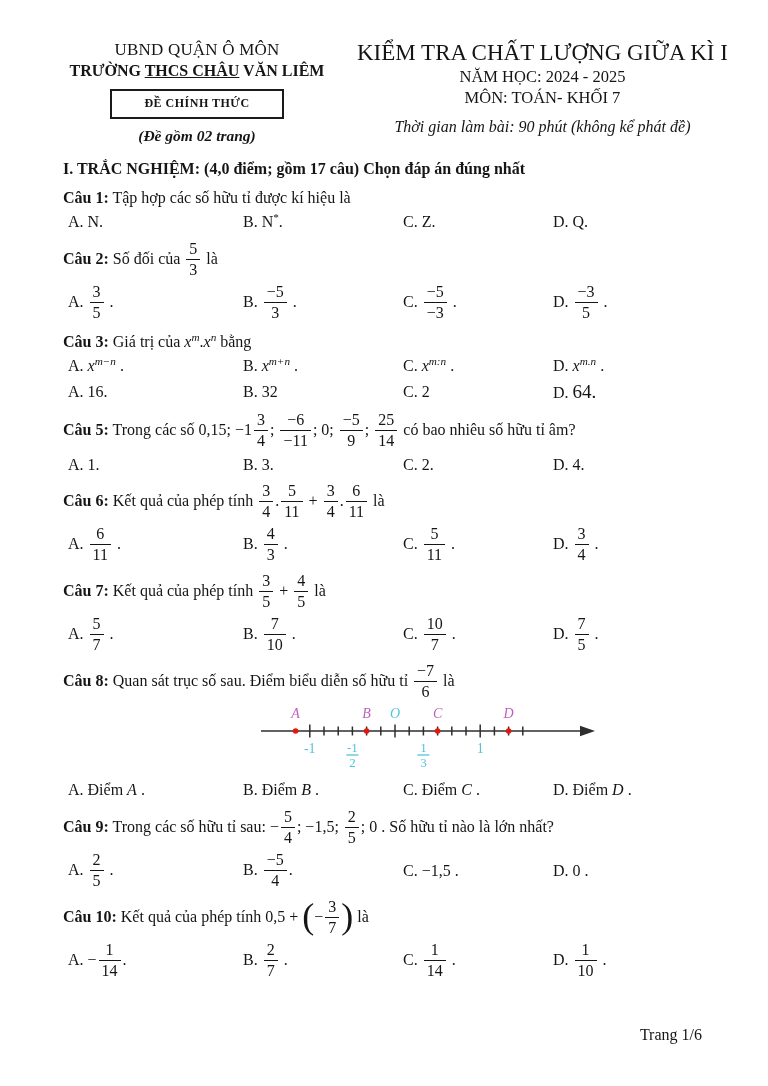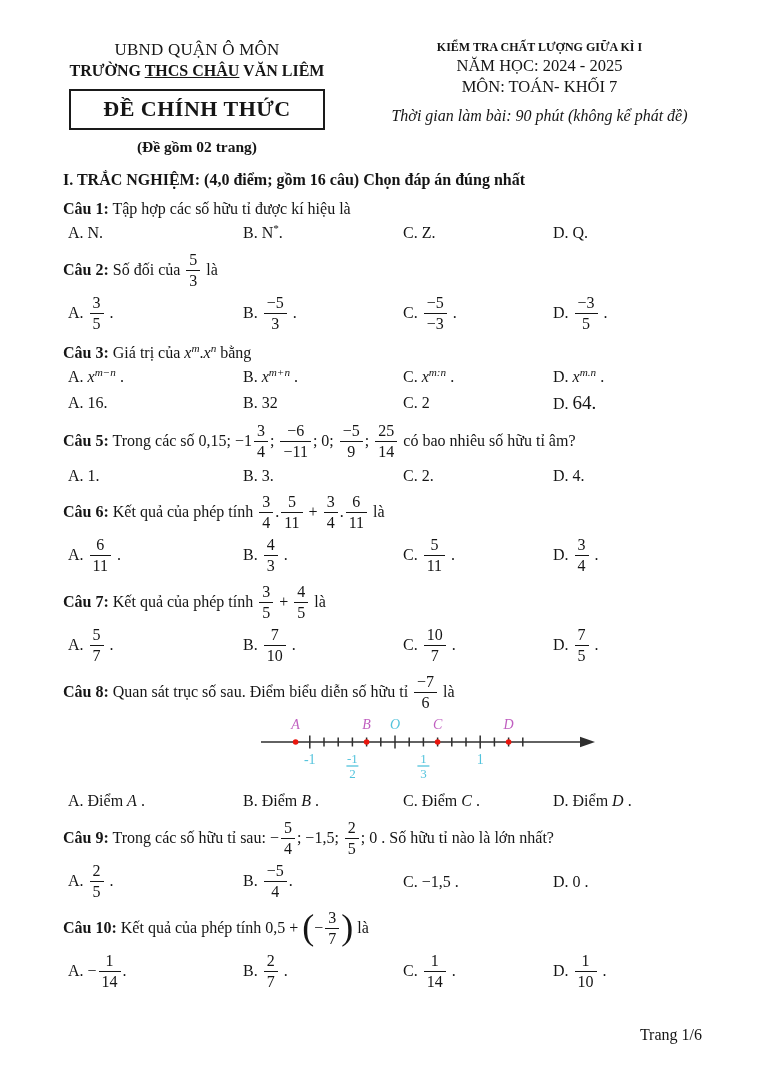--- a/index.html
+++ b/index.html
@@ -8,24 +8,24 @@
     box-sizing:border-box; padding:40px 46px 0 63px; overflow:hidden;
     font-family:"Liberation Serif","DejaVu Serif",serif; color:#151515; font-size:16px;
   }
   
   .header{display:flex; align-items:flex-start;}
   .h-left{width:268px; text-align:center; flex:none;}
   .h-left .l1{font-size:17px; letter-spacing:.2px;}
   .h-left .l2{font-size:16px; font-weight:bold; margin-top:2px; white-space:nowrap;}
   .h-left .u{text-decoration:underline;}
   .box{display:inline-block; border:2px solid #1a1a1a; padding:5px 32px 6px; margin-top:9px;
-       font-weight:bold; font-size:22px; letter-spacing:.5px;}
-  .h-left .note{font-weight:bold; font-size:15.5px; margin-top:8px;}
+       font-weight:bold; font-size:12px; letter-spacing:.5px;}
+  .h-left .note{font-weight:bold; font-style:italic; font-size:15.5px; margin-top:8px;}
   .h-right{flex:1; text-align:center; padding-left:26px;}
-  .h-right .r1{font-weight:bold; font-size:12px; white-space:nowrap;}
+  .h-right .r1{font-weight:normal; font-size:23px; white-space:nowrap;}
   .h-right .r2,.h-right .r3{font-weight:normal; font-size:16.5px; margin-top:1px;}
   .h-right .r4{font-style:italic; font-size:16px; margin-top:10px; white-space:nowrap;}
   
   .section{font-weight:bold; font-size:16px; margin:15px 0 0;}
   
   .question{margin:0;}
   .stem{margin-top:10px; line-height:1.2;}
   .qlabel{font-weight:bold;}
   .opts{display:grid; grid-template-columns:175px 160px 150px auto; padding-left:5px; margin-top:6px; align-items:center;}
   .opt{line-height:1.15;}
@@ -52,21 +52,21 @@
       <div class="note">(Đề gồm 02 trang)</div>
     </div>
     <div class="h-right">
       <div class="r1">KIỂM TRA CHẤT LƯỢNG GIỮA KÌ I</div>
       <div class="r2">NĂM HỌC: 2024 - 2025</div>
       <div class="r3">MÔN: TOÁN- KHỐI 7</div>
       <div class="r4">Thời gian làm bài: 90 phút  (không kể phát đề)</div>
     </div>
   </div>
 
-  <div class="section">I. TRẮC NGHIỆM: (4,0 điểm; gồm 16 câu) Chọn đáp án đúng nhất</div>
+  <div class="section">I. TRẮC NGHIỆM: (4,0 điểm; gồm 17 câu) Chọn đáp án đúng nhất</div>
 
   <div id="questions">
       <div class="question">
         <div class="stem"><span class="qlabel">Câu 1:</span><span> Tập hợp các số hữu tỉ được kí hiệu là</span></div>
         <div class="opts">
           <div class="opt"><span class="okey">A.</span><span> N.</span></div>
           <div class="opt"><span class="okey">B.</span><span> </span><span>N</span><sup>*</sup><span>.</span></div>
           <div class="opt"><span class="okey">C.</span><span> Z.</span></div>
           <div class="opt"><span class="okey">D.</span><span> Q.</span></div>
         </div>

